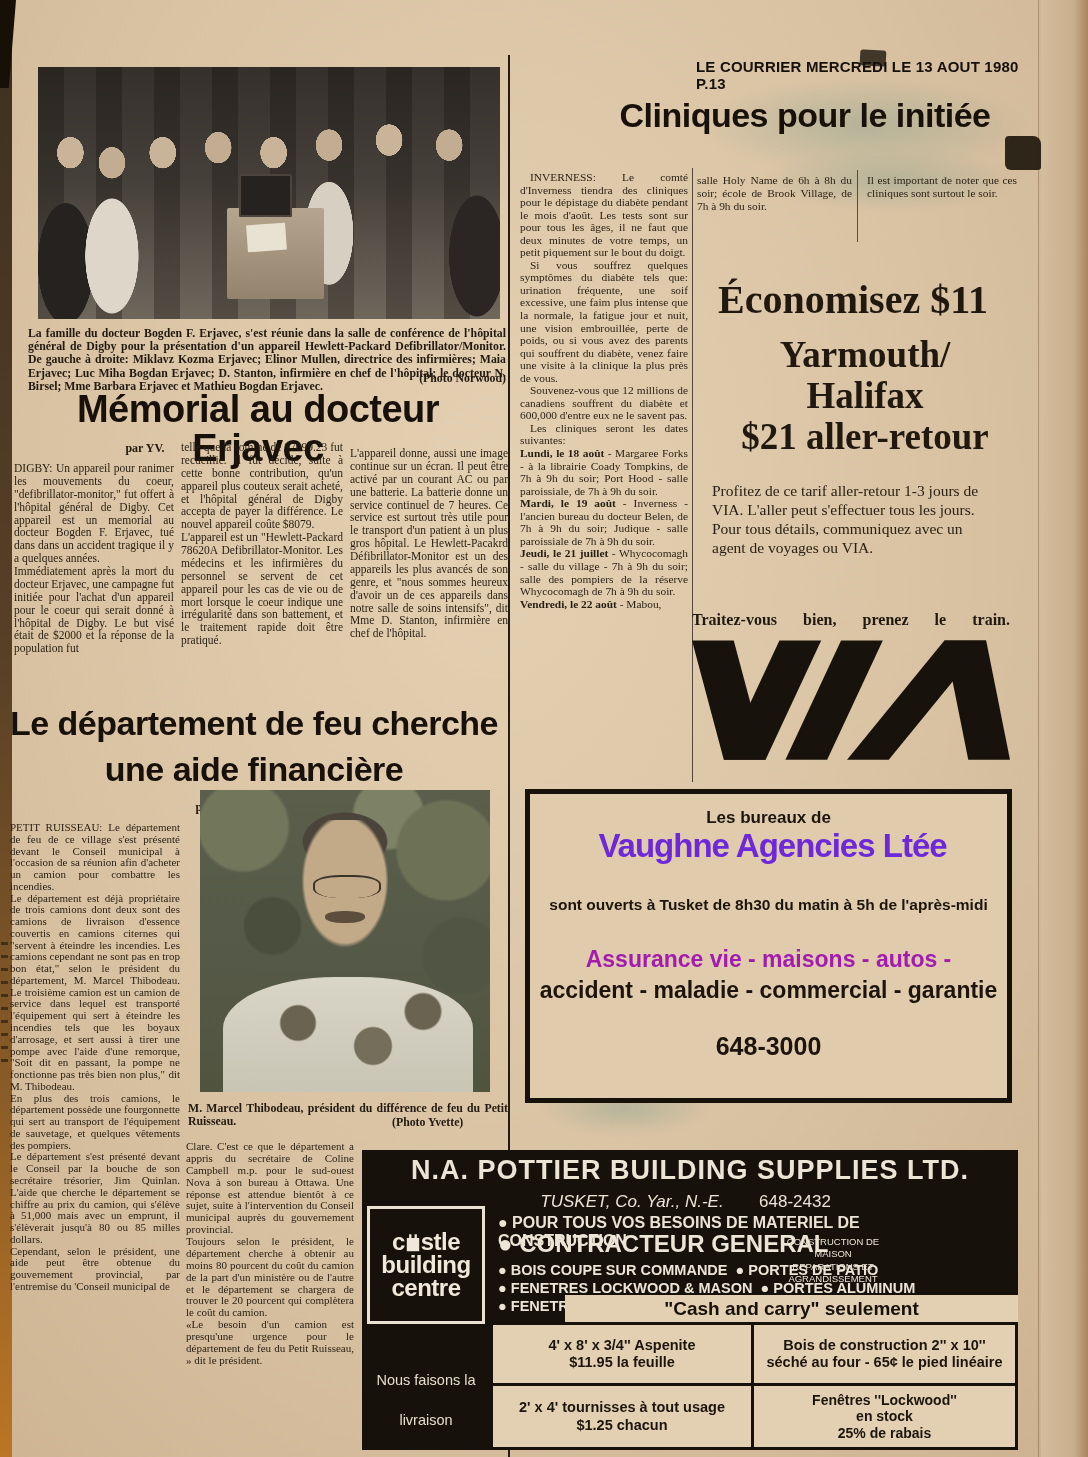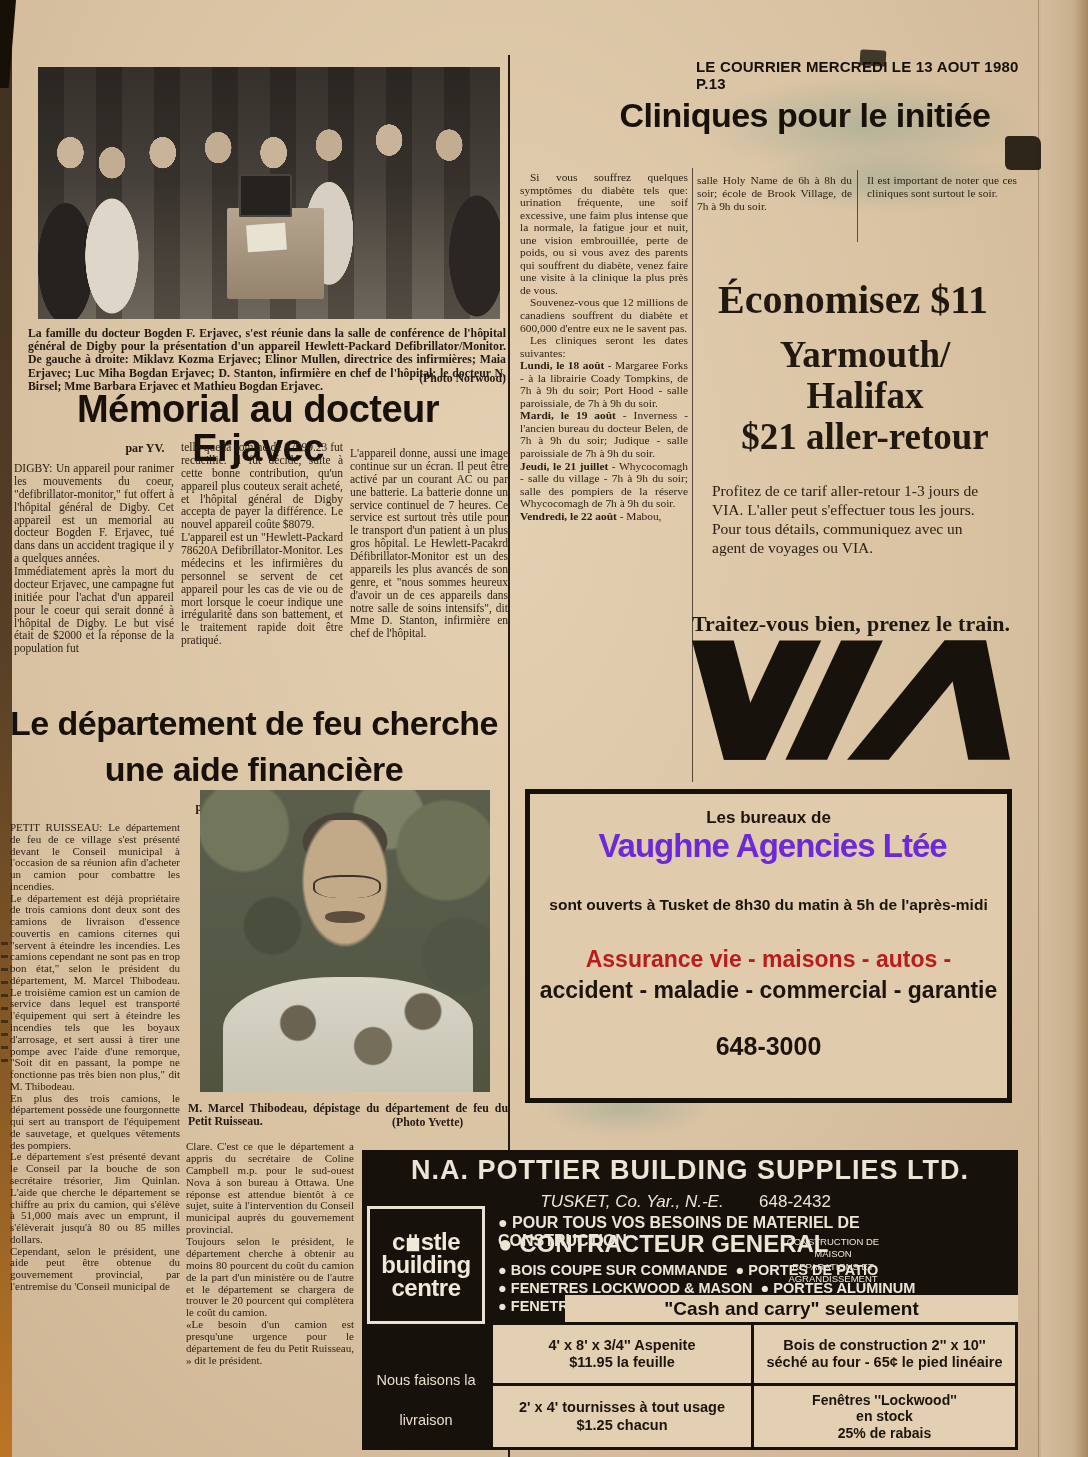--- a/index.html
+++ b/index.html
@@ -92,20 +92,21 @@
 
   <div class="abs sans b" style="left:696px;top:58px;width:346px;font-size:15px;color:#15100b;letter-spacing:0.2px;">LE COURRIER MERCREDI LE 13 AOUT 1980 P.13</div>
 
   <div class="abs rule" style="left:508px;top:55px;width:2px;height:1402px;"></div>
   <div class="abs rule" style="left:692px;top:168px;width:1px;height:614px;opacity:.75;"></div>
   <div class="abs rule" style="left:857px;top:170px;width:1px;height:72px;opacity:.7;"></div>
 
   <div class="abs headline ctr" style="left:570px;top:98px;width:470px;font-size:34px;">Cliniques pour le initiée</div>
 
   <div class="abs body-sm" style="left:520px;top:171px;width:168px;font-size:11.4px;line-height:1.1;">
+    <p class="para just">INVERNESS: Le comté d'Inverness tiendra des cliniques pour le dépistage du diabète pendant le mois d'août. Les tests sont sur pour tous les âges, il ne faut que deux minutes de votre temps, un petit piquement sur le bout du doigt.</p>
     <p class="para just">Si vous souffrez quelques symptômes du diabète tels que: urination fréquente, une soif excessive, une faim plus intense que la normale, la fatigue jour et nuit, une vision embrouillée, perte de poids, ou si vous avez des parents qui souffrent du diabète, venez faire une visite à la clinique la plus près de vous.</p>
     <p class="para just">Souvenez-vous que 12 millions de canadiens souffrent du diabète et 600,000 d'entre eux ne le savent pas.</p>
     <p class="para just">Les cliniques seront les dates suivantes:</p>
     <div class="sched just"><span class="b">Lundi, le 18 août</span><span> - Margaree Forks - à la librairie Coady Tompkins, de 7h à 9h du soir; Port Hood - salle paroissiale, de 7h à 9h du soir.</span></div>
     <div class="sched just"><span class="b">Mardi, le 19 août</span><span> - Inverness - l'ancien bureau du docteur Belen, de 7h à 9h du soir; Judique - salle paroissiale de 7h à 9h du soir.</span></div>
     <div class="sched just"><span class="b">Jeudi, le 21 juillet</span><span> - Whycocomagh - salle du village - 7h à 9h du soir; salle des pompiers de la réserve Whycocomagh de 7h à 9h du soir.</span></div>
     <div class="sched just"><span class="b">Vendredi, le 22 août</span><span> - Mabou,</span></div>
   </div>
 
   <div class="abs body-sm just" style="left:697px;top:174px;width:155px;font-size:11.4px;line-height:1.15;">salle Holy Name de 6h à 8h du soir; école de Brook Village, de 7h à 9h du soir.</div>
@@ -129,21 +130,21 @@
 Immédiatement après la mort du docteur Erjavec, une campagne fut initiée pour l'achat d'un appareil pour le coeur qui serait donné à l'hôpital de Digby. Le but visé était de $2000 et la réponse de la population fut</div>
   <div class="abs body-sm col" style="left:181px;top:441px;width:162px;height:242px;">telle que la somme de $7099.23 fut recueillie. Il fut décidé, suite à cette bonne contribution, qu'un appareil plus couteux serait acheté, et l'hôpital général de Digby accepta de payer la différence. Le nouvel appareil coûte $8079.
 L'appareil est un "Hewlett-Packard 78620A Defibrillator-Monitor. Les médecins et les infirmières du personnel se servent de cet appareil pour les cas de vie ou de mort lorsque le coeur indique une irrégularité dans son battement, et le traitement rapide doit être pratiqué.</div>
   <div class="abs body-sm col" style="left:350px;top:447px;width:158px;height:240px;">L'appareil donne, aussi une image continue sur un écran. Il peut être activé par un courant AC ou par une batterie. La batterie donne un service continuel de 7 heures. Ce service est surtout très utile pour le transport d'un patient à un plus gros hôpital. Le Hewlett-Pacakrd Défibrillator-Monitor est un des appareils les plus avancés de son genre, et "nous sommes heureux d'avoir un de ces appareils dans notre salle de soins intensifs", dit Mme D. Stanton, infirmière en chef de l'hôpital.</div>
 
   <div class="abs via-serif ctr" style="left:693px;top:276px;width:320px;font-size:40px;">Économisez $11</div>
   <div class="abs via-serif ctr" style="left:700px;top:333px;width:330px;font-size:37px;">Yarmouth/</div>
   <div class="abs via-serif ctr" style="left:700px;top:374px;width:330px;font-size:37px;">Halifax</div>
   <div class="abs via-serif ctr" style="left:700px;top:415px;width:330px;font-size:37px;">$21 aller-retour</div>
   <div class="abs serif" style="left:712px;top:482px;width:286px;font-size:15.5px;line-height:1.22;color:#2a2115;">Profitez de ce tarif aller-retour 1-3 jours de VIA. L'aller peut s'effectuer tous les jours. Pour tous détails, communiquez avec un agent de voyages ou VIA.</div>
-  <div class="abs via-serif" style="left:692px;top:611px;width:318px;font-size:22px;text-align:justify;text-align-last:justify;">Traitez-vous bien, prenez le train.</div>
+  <div class="abs via-serif" style="left:692px;top:611px;width:318px;font-size:16px;text-align:justify;text-align-last:justify;">Traitez-vous bien, prenez le train.</div>
   <svg class="abs" style="left:692px;top:640px;" width="318" height="120" viewBox="0 0 320 120">
     <polygon fill="#18120c" points="0,0 42,0 74,120 32,120"></polygon>
     <polygon fill="#18120c" points="32,120 74,120 130,0 88,0"></polygon>
     <polygon fill="#18120c" points="150,0 192,0 136,120 94,120"></polygon>
     <polygon fill="#18120c" points="254,0 296,0 198,120 156,120"></polygon>
     <polygon fill="#18120c" points="254,0 296,0 320,120 278,120"></polygon>
   </svg>
 
   <div class="abs headline ctr" style="left:6px;top:706px;width:496px;font-size:34px;">Le département de feu cherche</div>
   <div class="abs headline ctr" style="left:6px;top:752px;width:496px;font-size:34px;">une aide financière</div>
@@ -156,32 +157,32 @@
     <div class="p2-stache"></div>
     <div class="p2-shirt"></div>
   </div>
 
   <div class="abs body-sm col" style="left:10px;top:822px;width:170px;height:635px;font-size:11px;line-height:1.07;">PETIT RUISSEAU: Le département de feu de ce village s'est présenté devant le Conseil municipal à l'occasion de sa réunion afin d'acheter un camion pour combattre les incendies.
 Le département est déjà propriétaire de trois camions dont deux sont des camions de livraison d'essence couvertis en camions citernes qui "servent à éteindre les incendies. Les camions cependant ne sont pas en trop bon état," selon le président du département, M. Marcel Thibodeau. Le troisième camion est un camion de service dans lequel est transporté l'équipement qui sert à éteindre les incendies tels que les boyaux d'arrosage, et sert aussi à tirer une pompe avec l'aide d'une remorque, "Soit dit en passant, la pompe ne fonctionne pas très bien non plus," dit M. Thibodeau.
 En plus des trois camions, le département possède une fourgonnette qui sert au transport de l'équipement de sauvetage, et quelques vêtements des pompiers.
 Le département s'est présenté devant le Conseil par la bouche de son secrétaire trésorier, Jim Quinlan. L'aide que cherche le département se chiffre au prix du camion, qui s'élève à 51,000 mais avec un emprunt, il s'élèverait jusqu'à 80 ou 85 milles dollars.
 Cependant, selon le président, une aide peut être obtenue du gouvernement provincial, par l'entremise du 'Conseil municipal de</div>
 
-  <div class="abs cap just" style="left:188px;top:1102px;width:320px;">M. Marcel Thibodeau, dépistage du département de feu du Petit Ruisseau.</div>
+  <div class="abs cap just" style="left:188px;top:1102px;width:320px;">M. Marcel Thibodeau, président du différence de feu du Petit Ruisseau.</div>
   <div class="abs cap" style="left:392px;top:1116px;width:116px;text-align:left;">(Photo Yvette)</div>
 
   <div class="abs body-sm col" style="left:186px;top:1141px;width:168px;height:316px;font-size:11px;line-height:1.08;">Clare. C'est ce que le département a appris du secrétaire de Coline Campbell m.p. pour le sud-ouest Nova à son bureau à Ottawa. Une réponse est attendue bientôt à ce sujet, suite à l'intervention du Conseil municipal auprès du gouvernement provincial.
 Toujours selon le président, le département cherche à obtenir au moins 80 pourcent du coût du camion de la part d'un ministère ou de l'autre et le département se chargera de trouver le 20 pourcent qui complètera le coût du camion.
 «Le besoin d'un camion est presqu'une urgence pour le département de feu du Petit Ruisseau, » dit le président.</div>
 
   <div class="abs" style="left:525px;top:789px;width:487px;height:314px;border:5px solid #17110b;background:#e0cbad;box-sizing:border-box;">
     <div class="abs sans b ctr" style="left:0;top:14px;width:100%;font-size:17px;color:#1d150d;">Les bureaux de</div>
     <div class="abs sans b ctr" style="left:4px;top:33px;width:100%;font-size:33px;color:#6d28d9;letter-spacing:-1px;">Vaughne Agencies Ltée</div>
     <div class="abs sans b ctr" style="left:0;top:102px;width:100%;font-size:15.5px;color:#1d150d;">sont ouverts à Tusket de 8h30 du matin à 5h de l'après-midi</div>
-    <div class="abs sans b ctr" style="left:0;top:152px;width:100%;font-size:23px;color:#b91c1c;">Assurance vie - maisons - autos -</div>
+    <div class="abs sans b ctr" style="left:0;top:152px;width:100%;font-size:23px;color:#a21caf;">Assurance vie - maisons - autos -</div>
     <div class="abs sans b ctr" style="left:0;top:183px;width:100%;font-size:23px;color:#1d150d;">accident - maladie - commercial - garantie</div>
     <div class="abs sans b ctr" style="left:0;top:238px;width:100%;font-size:25px;color:#1d150d;">648-3000</div>
   </div>
 
   <div class="abs" style="left:362px;top:1150px;width:656px;height:300px;">
     <div class="abs pottier-black" style="left:0;top:0;width:656px;height:172px;"></div>
     <div class="abs pottier-black" style="left:0;top:172px;width:128px;height:128px;"></div>
 
     <div class="abs white-sans ctr" style="left:0;top:5px;width:656px;font-size:27px;letter-spacing:1px;">N.A. POTTIER BUILDING SUPPLIES LTD.</div>
     <div class="abs white-sans" style="left:150px;top:42px;width:240px;font-size:17px;font-weight:normal;text-align:center;font-style:italic;">TUSKET, Co. Yar., N.-E.</div>

